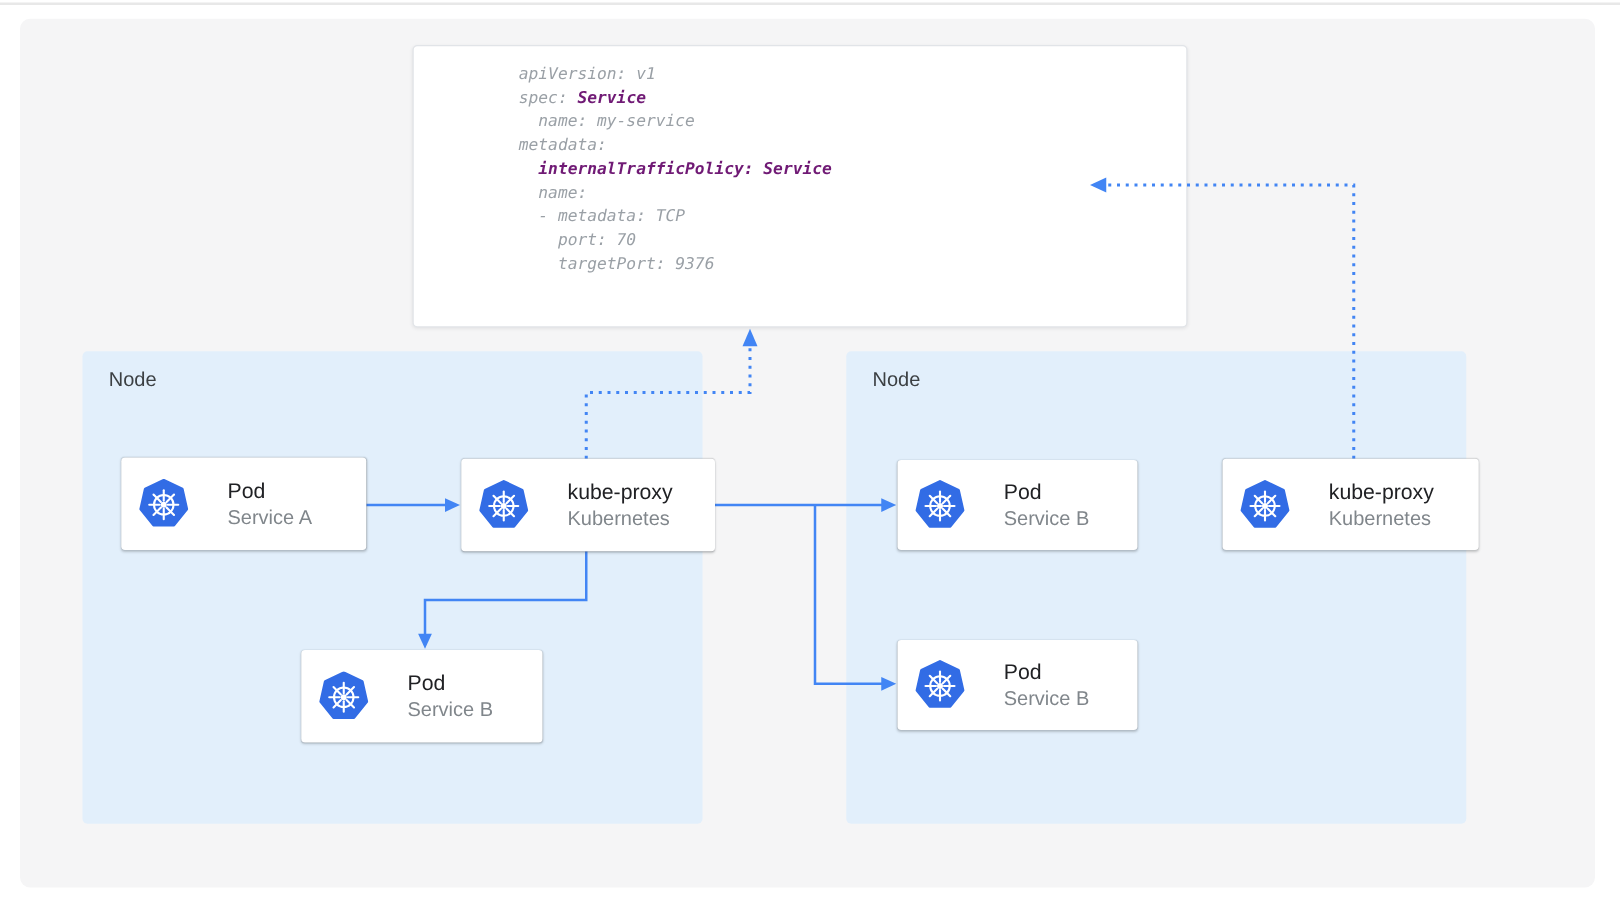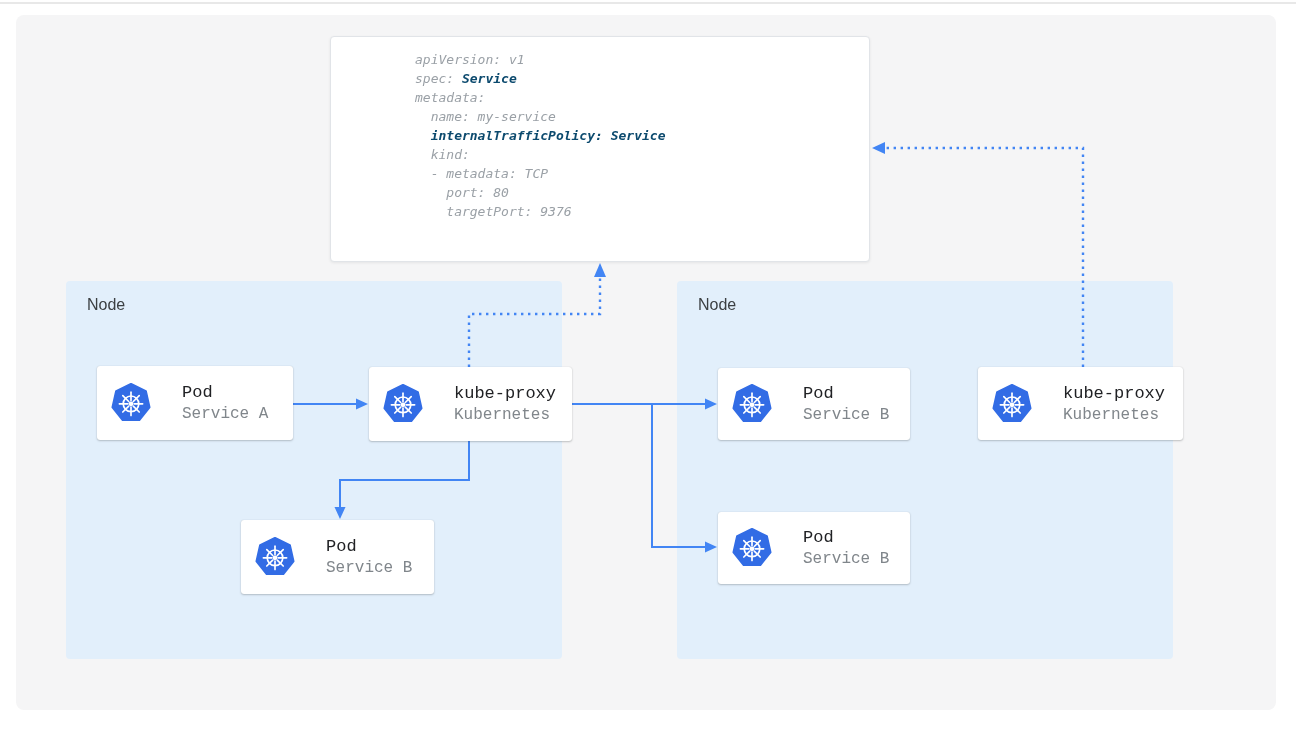--- a/index.html
+++ b/index.html
@@ -2,41 +2,41 @@
 <html><head>
 <meta charset="utf-8">
 <style>
   html,body{margin:0;padding:0;background:#ffffff;}
   .page{position:relative;width:1296px;height:729px;background:#ffffff;overflow:hidden;
         font-family:"Liberation Sans",sans-serif;}
   .top-rule{position:absolute;left:0;top:2px;width:1296px;height:2px;background:#e8e8e8;}
   .canvas{position:absolute;left:16px;top:15px;width:1260px;height:695px;background:#f5f5f6;border-radius:8px;}
 
   
-  .yaml-card{position:absolute;left:330px;top:36px;width:540px;height:226px;background:#ffffff;
+  .yaml-card{position:absolute;left:330px;top:36px;width:620px;height:226px;background:#ffffff;
              border:1px solid #e1e4e8;border-radius:4px;box-sizing:border-box;
              box-shadow:0 1px 3px rgba(0,0,0,.07);}
   .code{position:absolute;left:84px;top:13px;font-family:"DejaVu Sans Mono",monospace;
         font-style:italic;font-size:13px;line-height:19px;color:#9aa0a6;}
   .code-line{white-space:pre;}
-  .code-line .b{font-weight:bold;color:#0c4a6e;}
+  .code-line .b{font-weight:bold;color:#701a75;}
 
   
   .node{position:absolute;top:281px;width:496px;height:378px;background:#e2effb;border-radius:4px;}
   .node-left{left:66px;}
   .node-right{left:677px;}
   .node-label{position:absolute;left:21px;top:15px;font-size:16px;color:#3c4043;}
 
   
   .conn{position:absolute;left:0;top:0;pointer-events:none;}
 
   
   .k-card{position:absolute;background:#ffffff;border-radius:3px;box-sizing:border-box;
           display:flex;align-items:center;
-          box-shadow:0 1px 2px rgba(60,64,67,.28),0 0 1px rgba(60,64,67,.22);font-family:Liberation Mono, monospace;}
+          box-shadow:0 1px 2px rgba(60,64,67,.28),0 0 1px rgba(60,64,67,.22);}
   .k-icon{width:40px;height:40px;margin-left:14px;flex:none;}
   .k-text{margin-left:31px;}
   .k-title{font-size:17px;line-height:21px;color:#202124;}
   .k-sub{font-size:16px;line-height:19px;color:#80868b;margin-top:2px;}
 
   .c-pod-a {left:97px; top:366px;width:196px;height:74px;}
   .c-kp-l  {left:369px;top:367px;width:203px;height:74px;}
   .c-pod-b1{left:241px;top:520px;width:193px;height:74px;}
   .c-pod-b2{left:718px;top:368px;width:192px;height:72px;}
   .c-pod-b3{left:718px;top:512px;width:192px;height:72px;}
@@ -46,26 +46,26 @@
 <body>
 
 <div class="page">
   <div class="top-rule"></div>
   <div class="canvas"></div>
 
   <div class="yaml-card">
     <div class="code">
         <div class="code-line"><span>apiVersion: v1</span></div>
         <div class="code-line"><span>spec: </span><span class="b">Service</span></div>
+        <div class="code-line"><span>  name: my-service</span></div>
         <div class="code-line"><span>metadata:</span></div>
-        <div class="code-line"><span>  name: my-service</span></div>
         <div class="code-line"><span>  </span><span class="b">internalTrafficPolicy: Service</span></div>
-        <div class="code-line"><span>  kind:</span></div>
+        <div class="code-line"><span>  name:</span></div>
         <div class="code-line"><span>  - metadata: TCP</span></div>
-        <div class="code-line"><span>    port: 80</span></div>
+        <div class="code-line"><span>    port: 70</span></div>
         <div class="code-line"><span>    targetPort: 9376</span></div>
       </div>
   </div>
 
   <div class="node node-left">
     <div class="node-label">Node</div>
   </div>
   <div class="node node-right">
     <div class="node-label">Node</div>
   </div>

